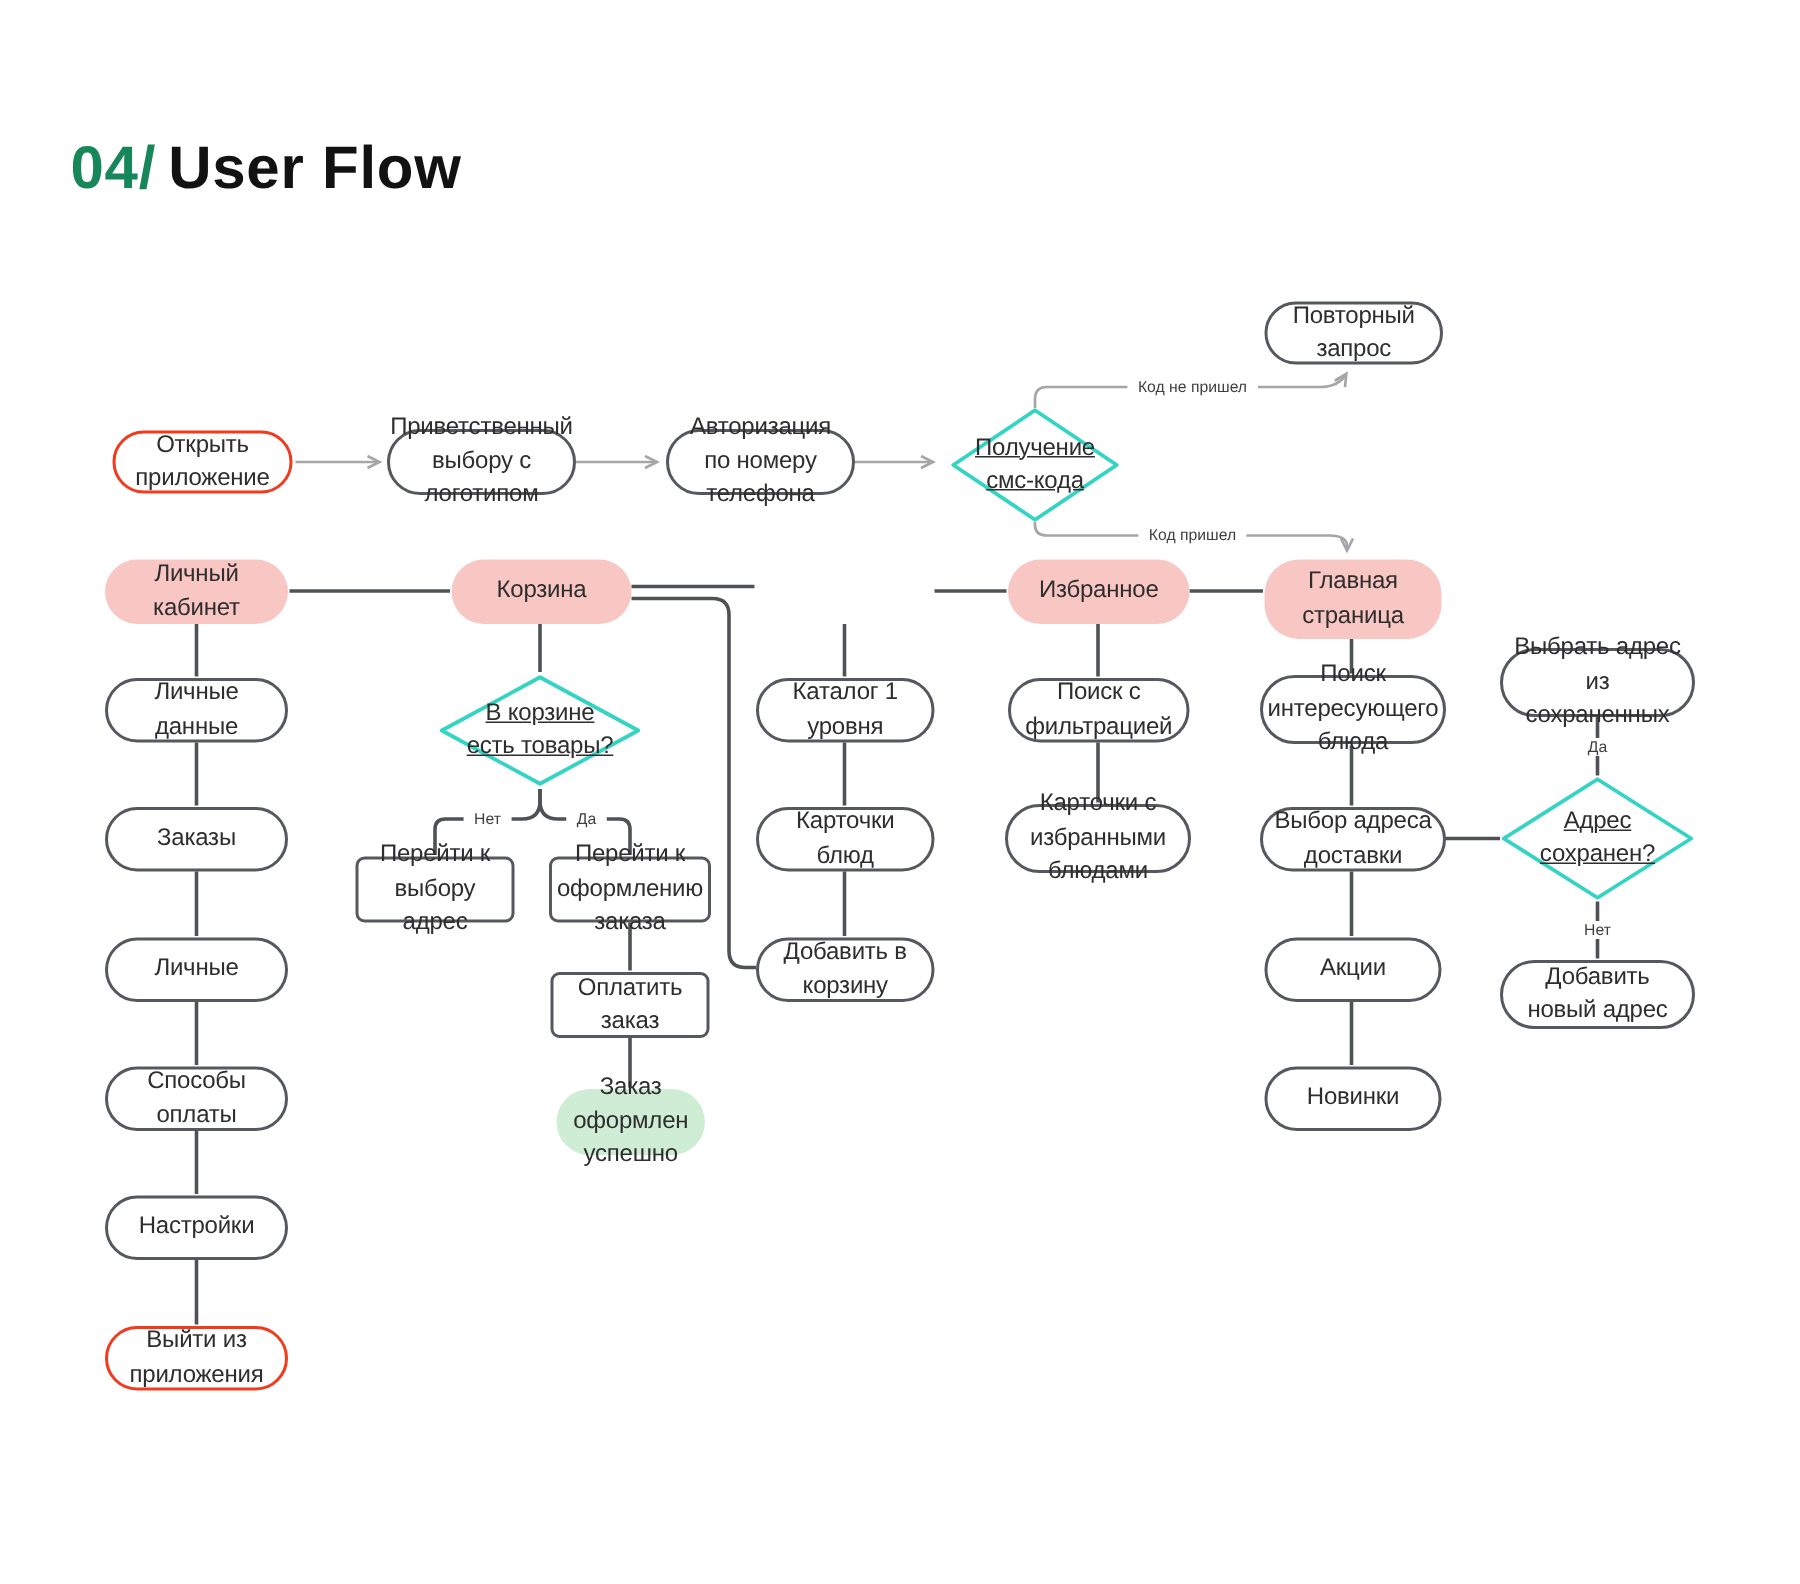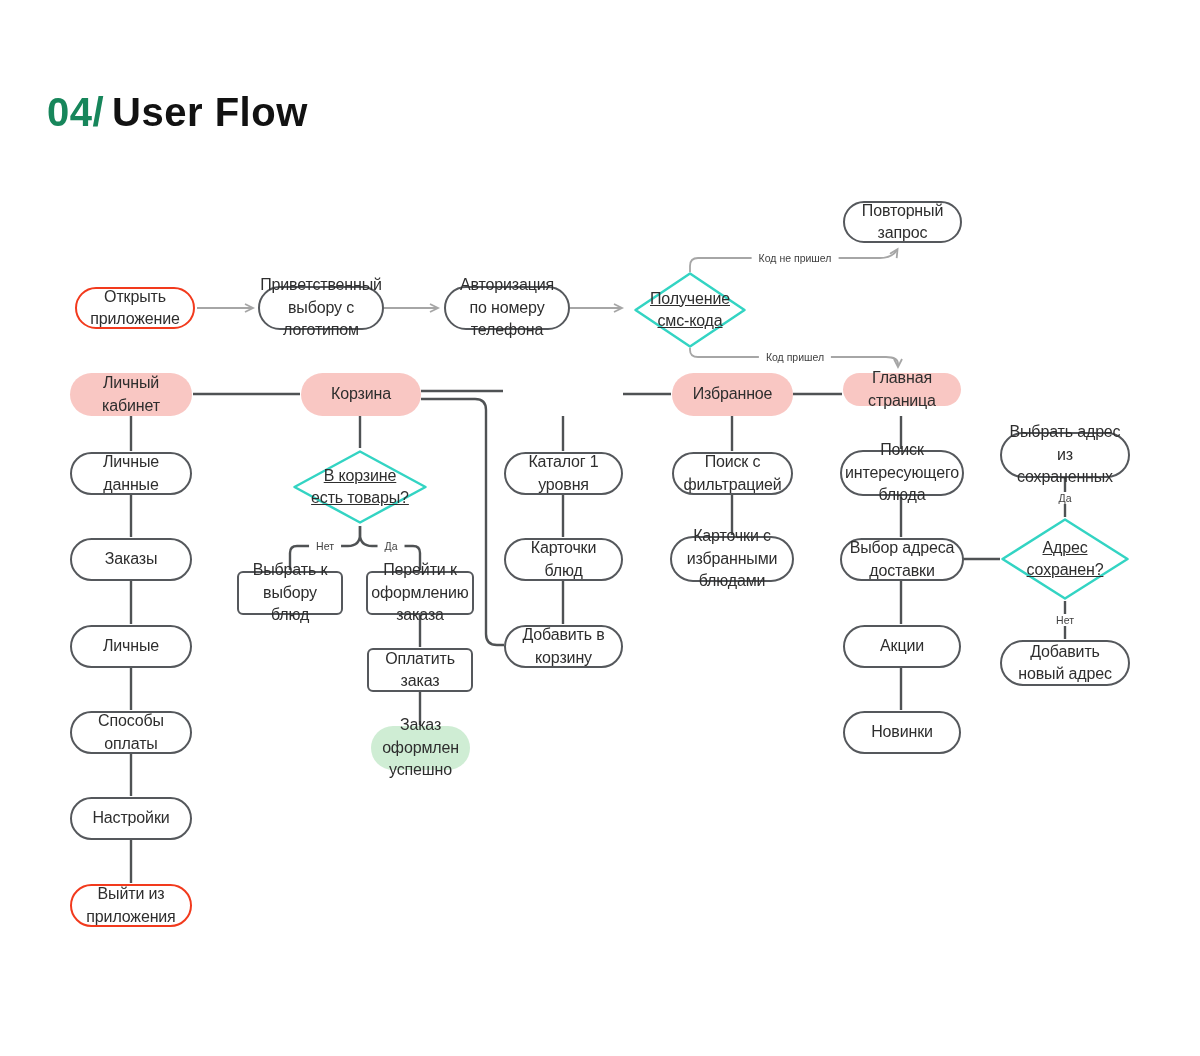--- a/index.html
+++ b/index.html
@@ -101,36 +101,36 @@
     <svg width="114" height="78" viewBox="0 0 114 78">
         <polygon points="57,2.5 111.5,39 57,75.5 2.5,39"></polygon>
       </svg>
     <span>Получение смс-кода</span>
   </div>
   <div class="node pill" style="left:843px;top:201px;width:119px;height:42px">Повторный запрос</div>
 
   <div class="node pink" style="left:70px;top:373px;width:122px;height:43px">Личный кабинет</div>
   <div class="node pink" style="left:301px;top:373px;width:120px;height:43px">Корзина</div>
   <div class="node pink" style="left:672px;top:373px;width:121px;height:43px">Избранное</div>
-  <div class="node pink" style="left:843px;top:373px;width:118px;height:33px">Главная страница</div>
+  <div class="node pink" style="left:843px;top:373px;width:118px;height:53px">Главная страница</div>
 
   <div class="node pill" style="left:70px;top:452px;width:122px;height:43px">Личные данные</div>
   <div class="node pill" style="left:70px;top:538px;width:122px;height:43px">Заказы</div>
   <div class="node pill" style="left:70px;top:625px;width:122px;height:43px">Личные</div>
   <div class="node pill" style="left:70px;top:711px;width:122px;height:43px">Способы оплаты</div>
   <div class="node pill" style="left:70px;top:797px;width:122px;height:43px">Настройки</div>
   <div class="node pill red" style="left:70px;top:884px;width:122px;height:43px">Выйти из приложения</div>
 
   <div class="node diamond" style="left:292px;top:449px;width:136px;height:76px">
     <svg width="136" height="76" viewBox="0 0 136 76">
         <polygon points="68,2.5 133.5,38 68,73.5 2.5,38"></polygon>
       </svg>
     <span>В корзине есть товары?</span>
   </div>
-  <div class="node rect" style="left:237px;top:571px;width:106px;height:44px">Выбрать к выбору блюд</div>
+  <div class="node rect" style="left:237px;top:571px;width:106px;height:44px">Перейти к выбору адрес</div>
   <div class="node rect" style="left:366px;top:571px;width:108px;height:44px">Перейти к оформлению заказа</div>
   <div class="node rect" style="left:367px;top:648px;width:106px;height:44px">Оплатить заказ</div>
   <div class="node success" style="left:371px;top:726px;width:99px;height:44px">Заказ оформлен успешно</div>
 
   <div class="node pill" style="left:504px;top:452px;width:119px;height:43px">Каталог 1 уровня</div>
   <div class="node pill" style="left:504px;top:538px;width:119px;height:43px">Карточки блюд</div>
   <div class="node pill" style="left:504px;top:625px;width:119px;height:43px">Добавить в корзину</div>
 
   <div class="node pill" style="left:672px;top:452px;width:121px;height:43px">Поиск с фильтрацией</div>
   <div class="node pill" style="left:670px;top:536px;width:124px;height:46px">Карточки с избранными блюдами</div>

